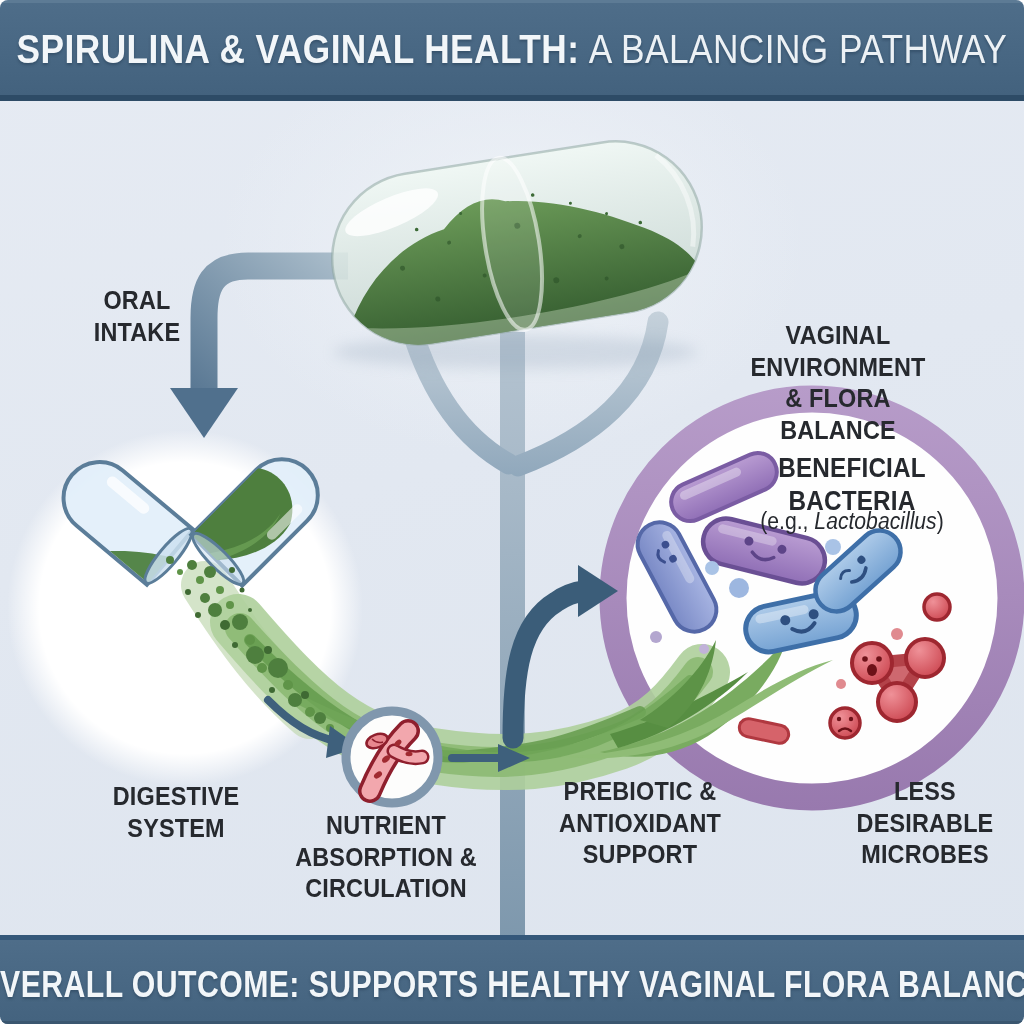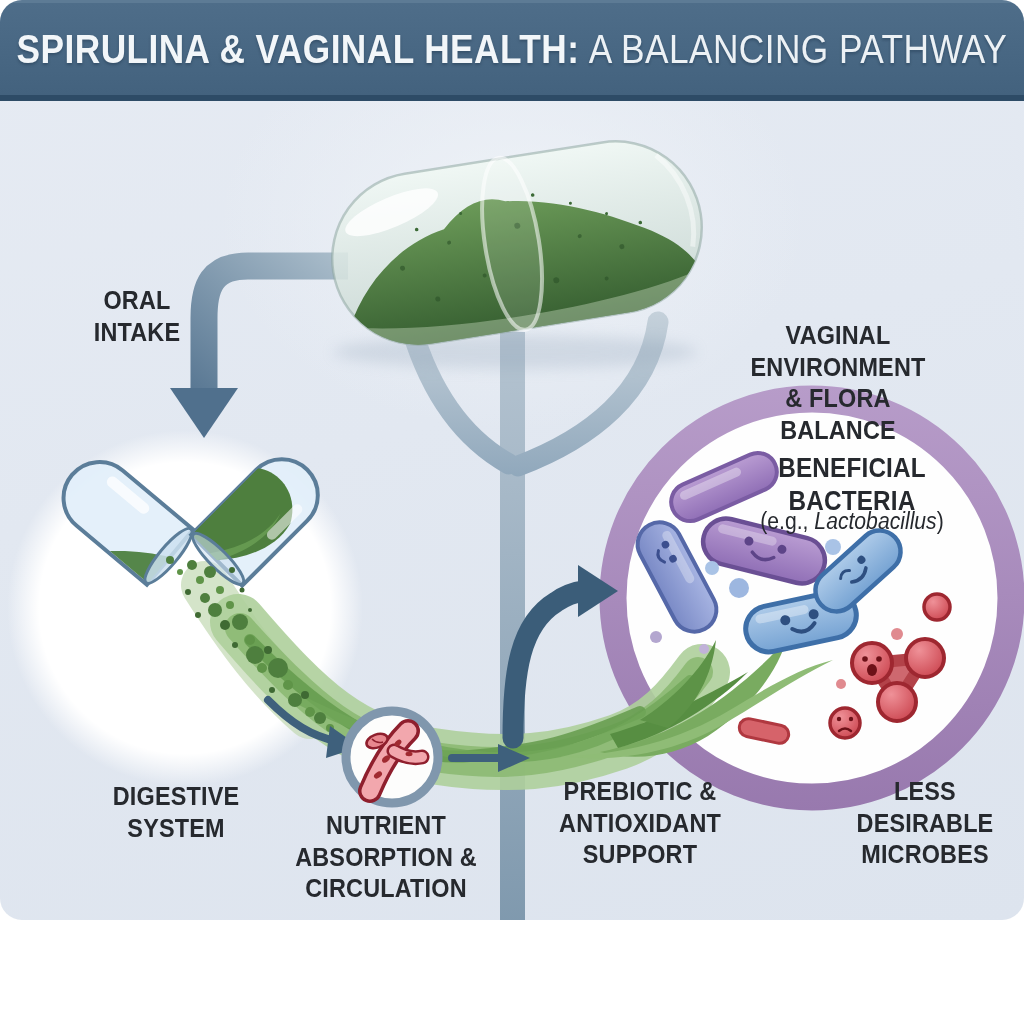--- a/index.html
+++ b/index.html
@@ -1,18 +1,18 @@
 <!DOCTYPE html>
 <html><head>
 <meta charset="utf-8">
 <style>
   html,body{margin:0;padding:0;background:#ffffff;}
   .frame{
-    position:relative;width:1024px;height:920px;overflow:hidden;
-    border-radius:22px;
+    position:relative;width:1024px;height:1024px;overflow:hidden;
+    border-radius:8px;
     background:
       radial-gradient(420px 300px at 50% 24%, #eef2f7 0%, rgba(238,242,247,0) 70%),
       linear-gradient(165deg,#e6ebf3 0%,#e2e8f1 45%,#dde4ee 100%);
     font-family:"Liberation Sans", sans-serif;
   }
   .illustration{position:absolute;left:0;top:0;width:1024px;height:1024px;}
   .banner{
     position:absolute;left:0;width:1024px;display:flex;align-items:center;justify-content:center;
     background:linear-gradient(#4e6d89,#43627e);
     color:#f2f6f9;z-index:5;

